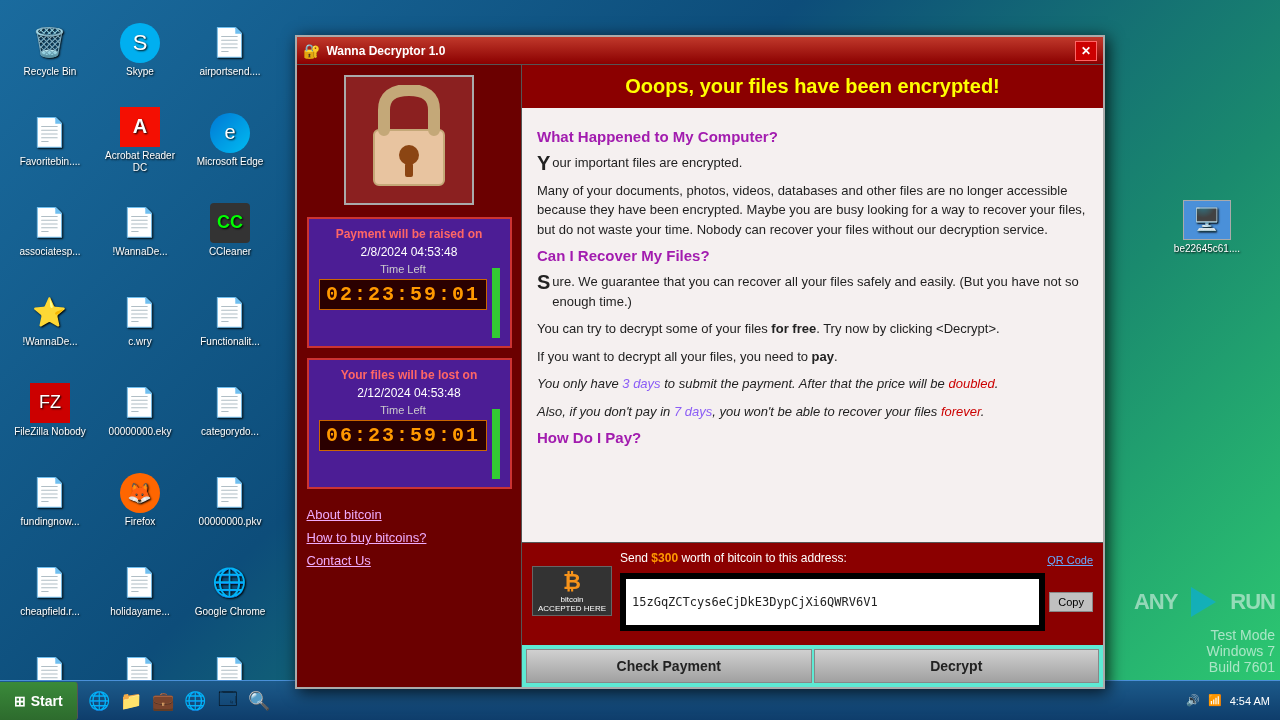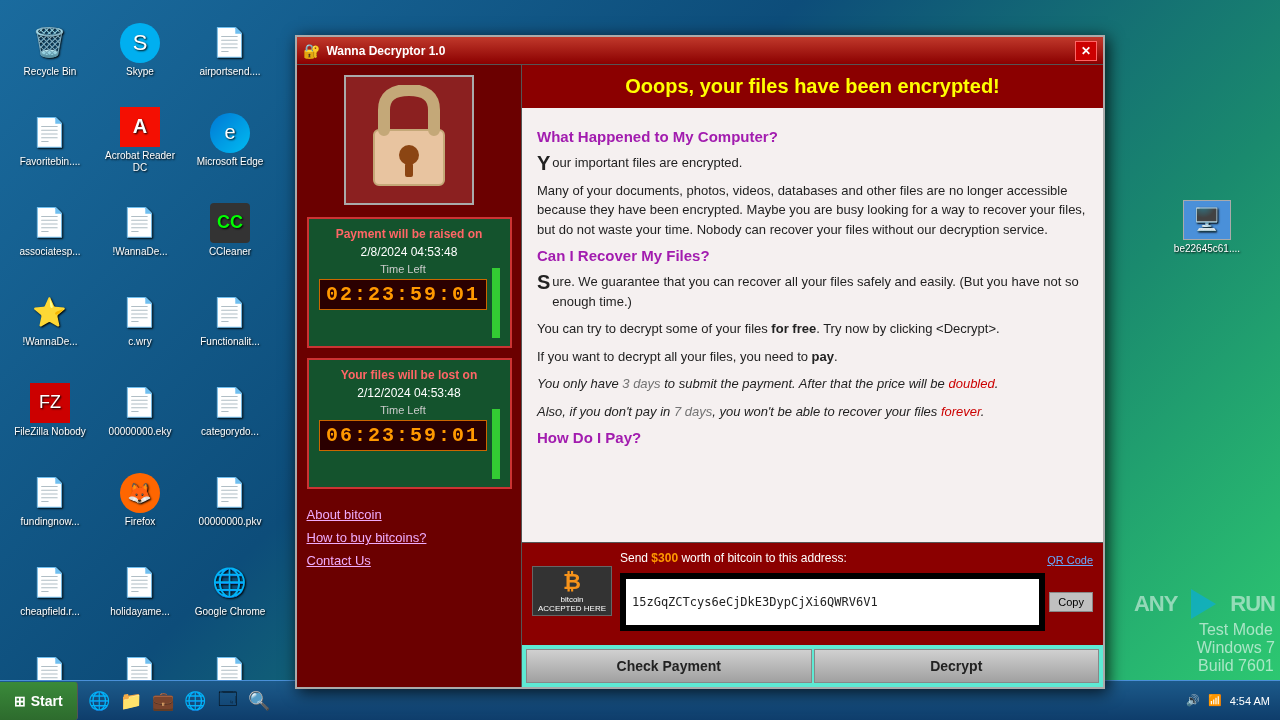--- a/index.html
+++ b/index.html
@@ -204,21 +204,21 @@
       margin-bottom: 12px;
     }
     .padlock-svg {
       width: 90px;
       height: 110px;
     }
 
     
     .timer-box {
       width: 205px;
-      background: #14532d;
+      background: #4c1d95;
       border: 2px solid #cc3333;
       padding: 8px 10px;
       margin-bottom: 10px;
       text-align: center;
     }
     .timer-title {
       color: #ff6666;
       font-size: 12px;
       font-weight: bold;
       margin-bottom: 4px;
@@ -304,21 +304,21 @@
       line-height: 1;
     }
     .right-content .big-y {
       font-size: 20px;
       font-weight: bold;
       float: left;
       margin-right: 2px;
       line-height: 1;
     }
     .red-text { color: #cc0000; }
-    .orange-text { color: #737373; }
+    .orange-text { color: #8b5cf6; }
 
     
     .bitcoin-section {
       background: #8b0000;
       padding: 8px 10px;
       border-top: 1px solid #555;
     }
     .bitcoin-row {
       display: flex;
       align-items: center;
@@ -434,23 +434,23 @@
     }
     .anyrun-play {
       width: 0;
       height: 0;
       border-top: 15px solid transparent;
       border-bottom: 15px solid transparent;
       border-left: 25px solid #00aaff;
     }
     .build-info {
       color: rgba(255,255,255,0.6);
-      font-size: 16px;
-      text-align: center;
-      margin-top: 2px;
+      font-size: 14px;
+      text-align: right;
+      margin-top: 10px;
     }
   </style>
 </head>
 <body>
 
 <div class="desktop">
 
   <div class="desktop-icons">
 
     <div class="desktop-icon">

